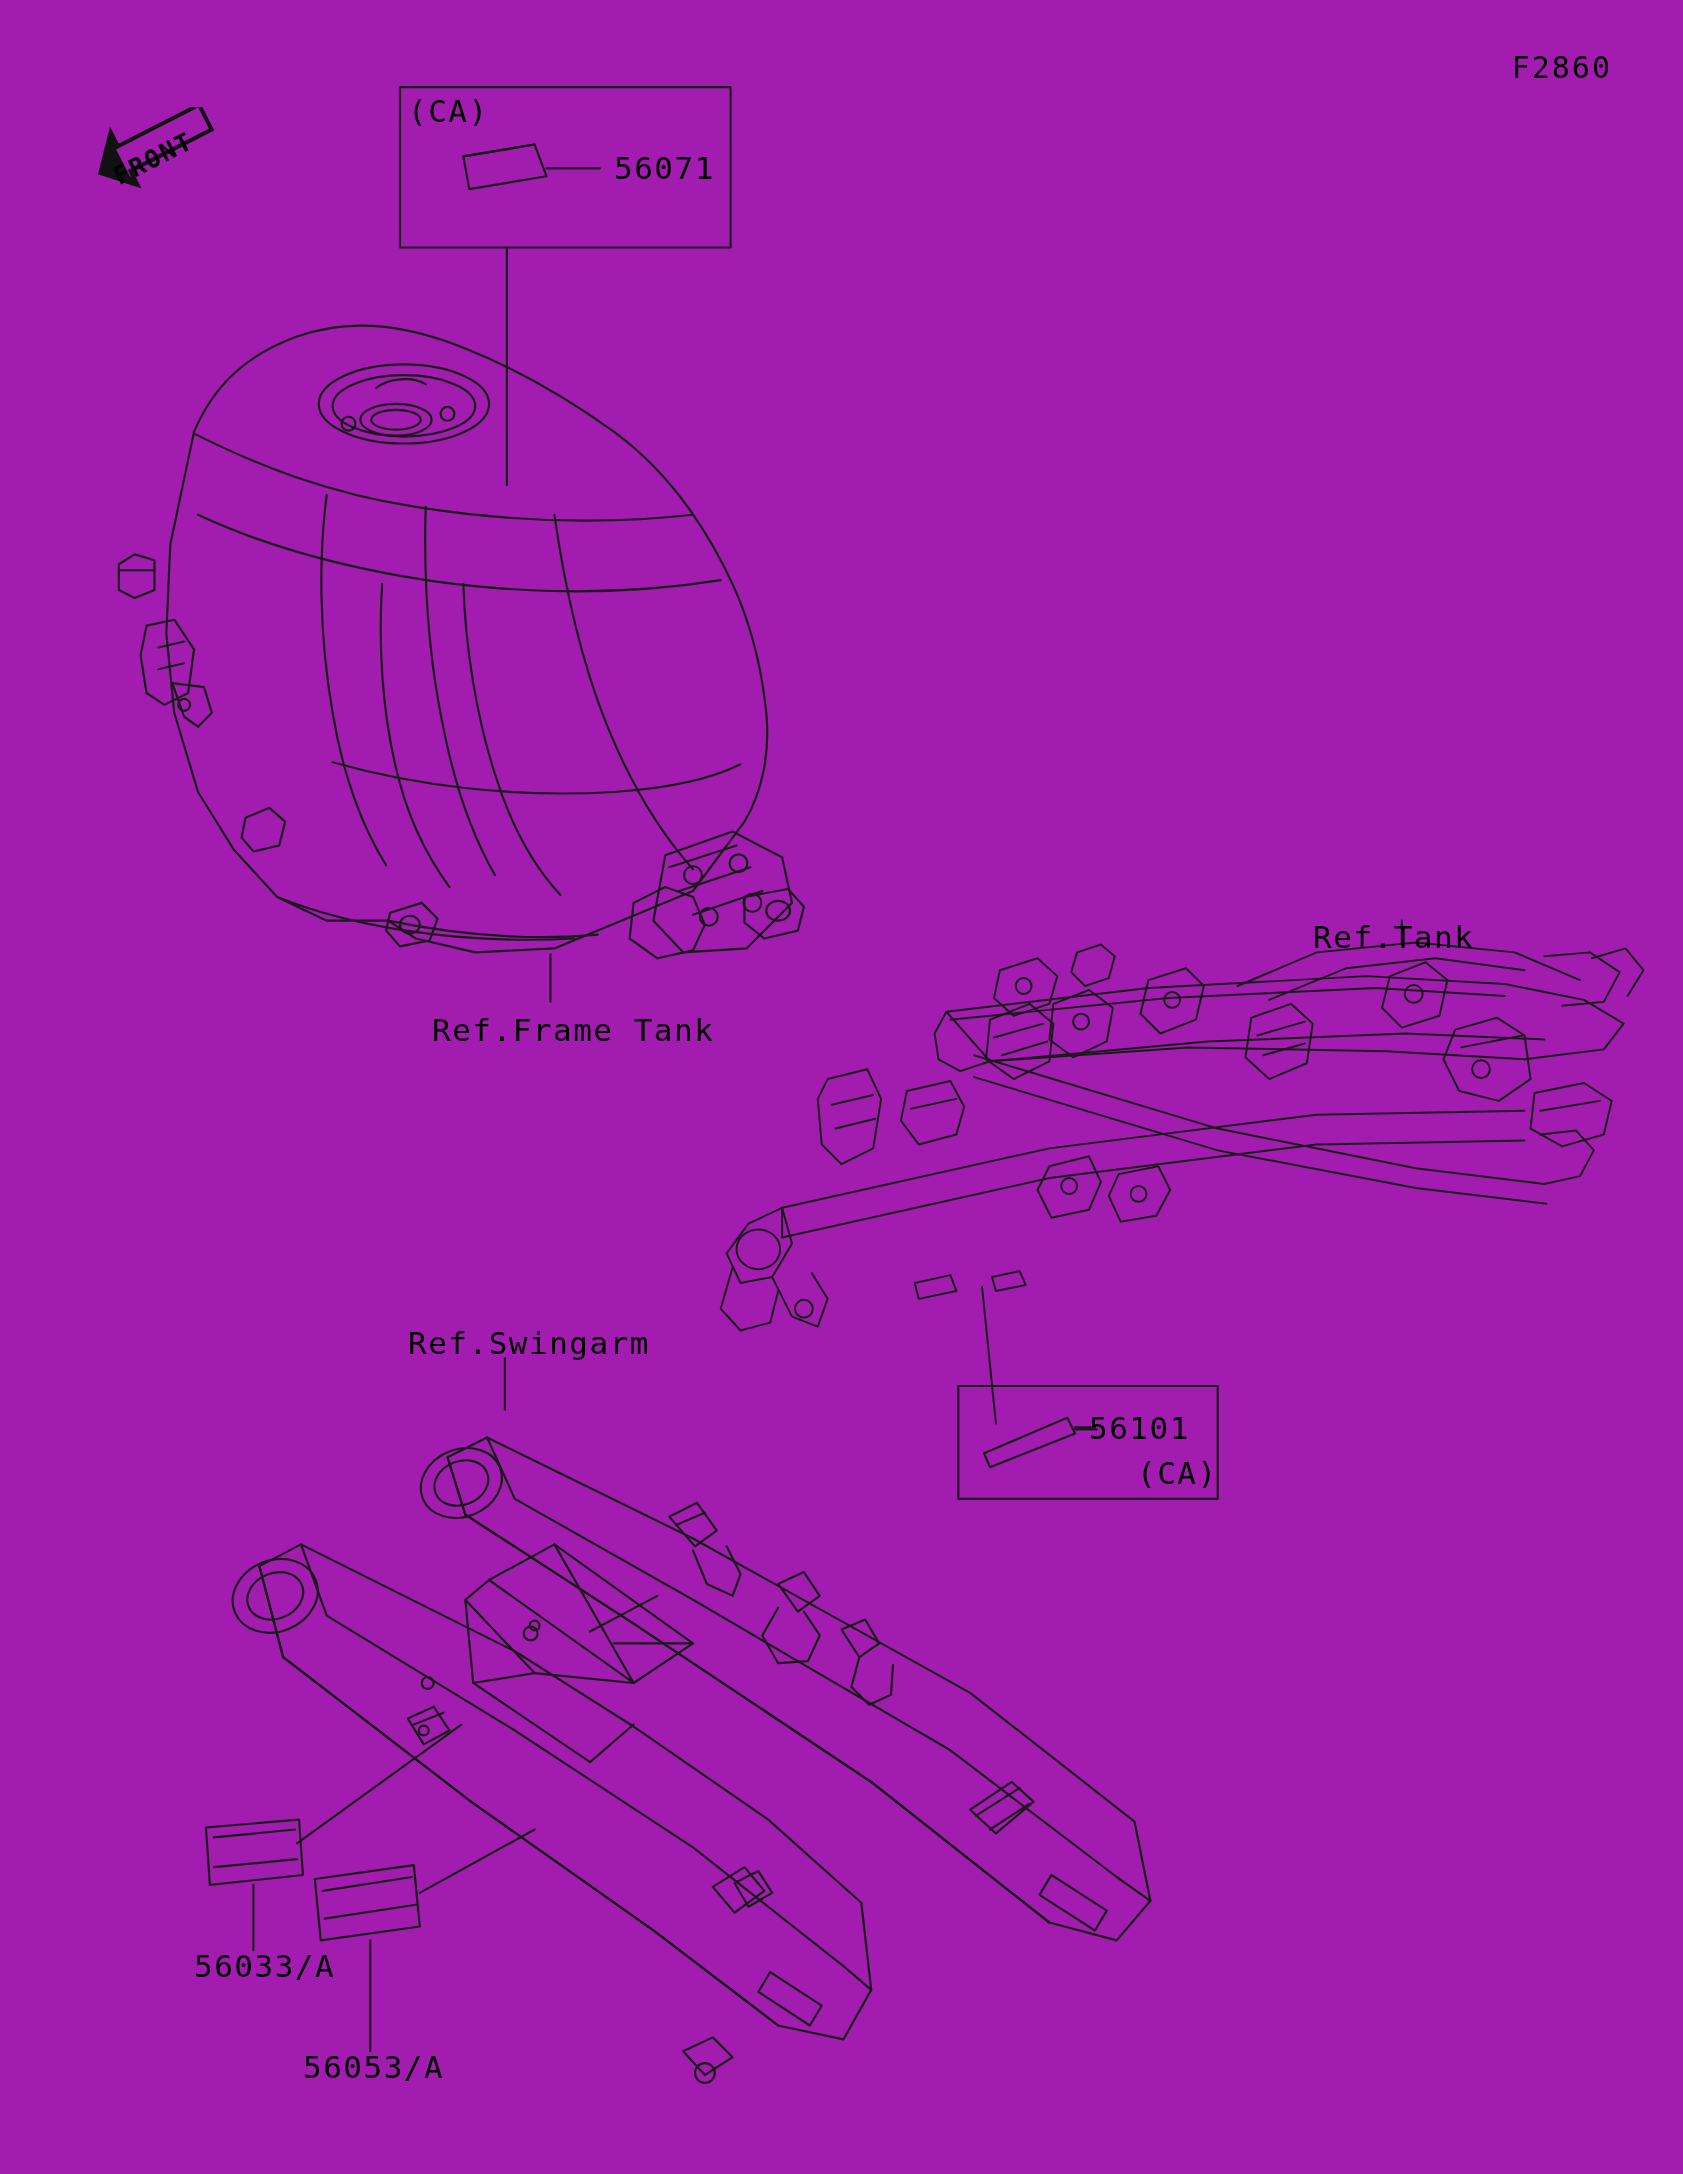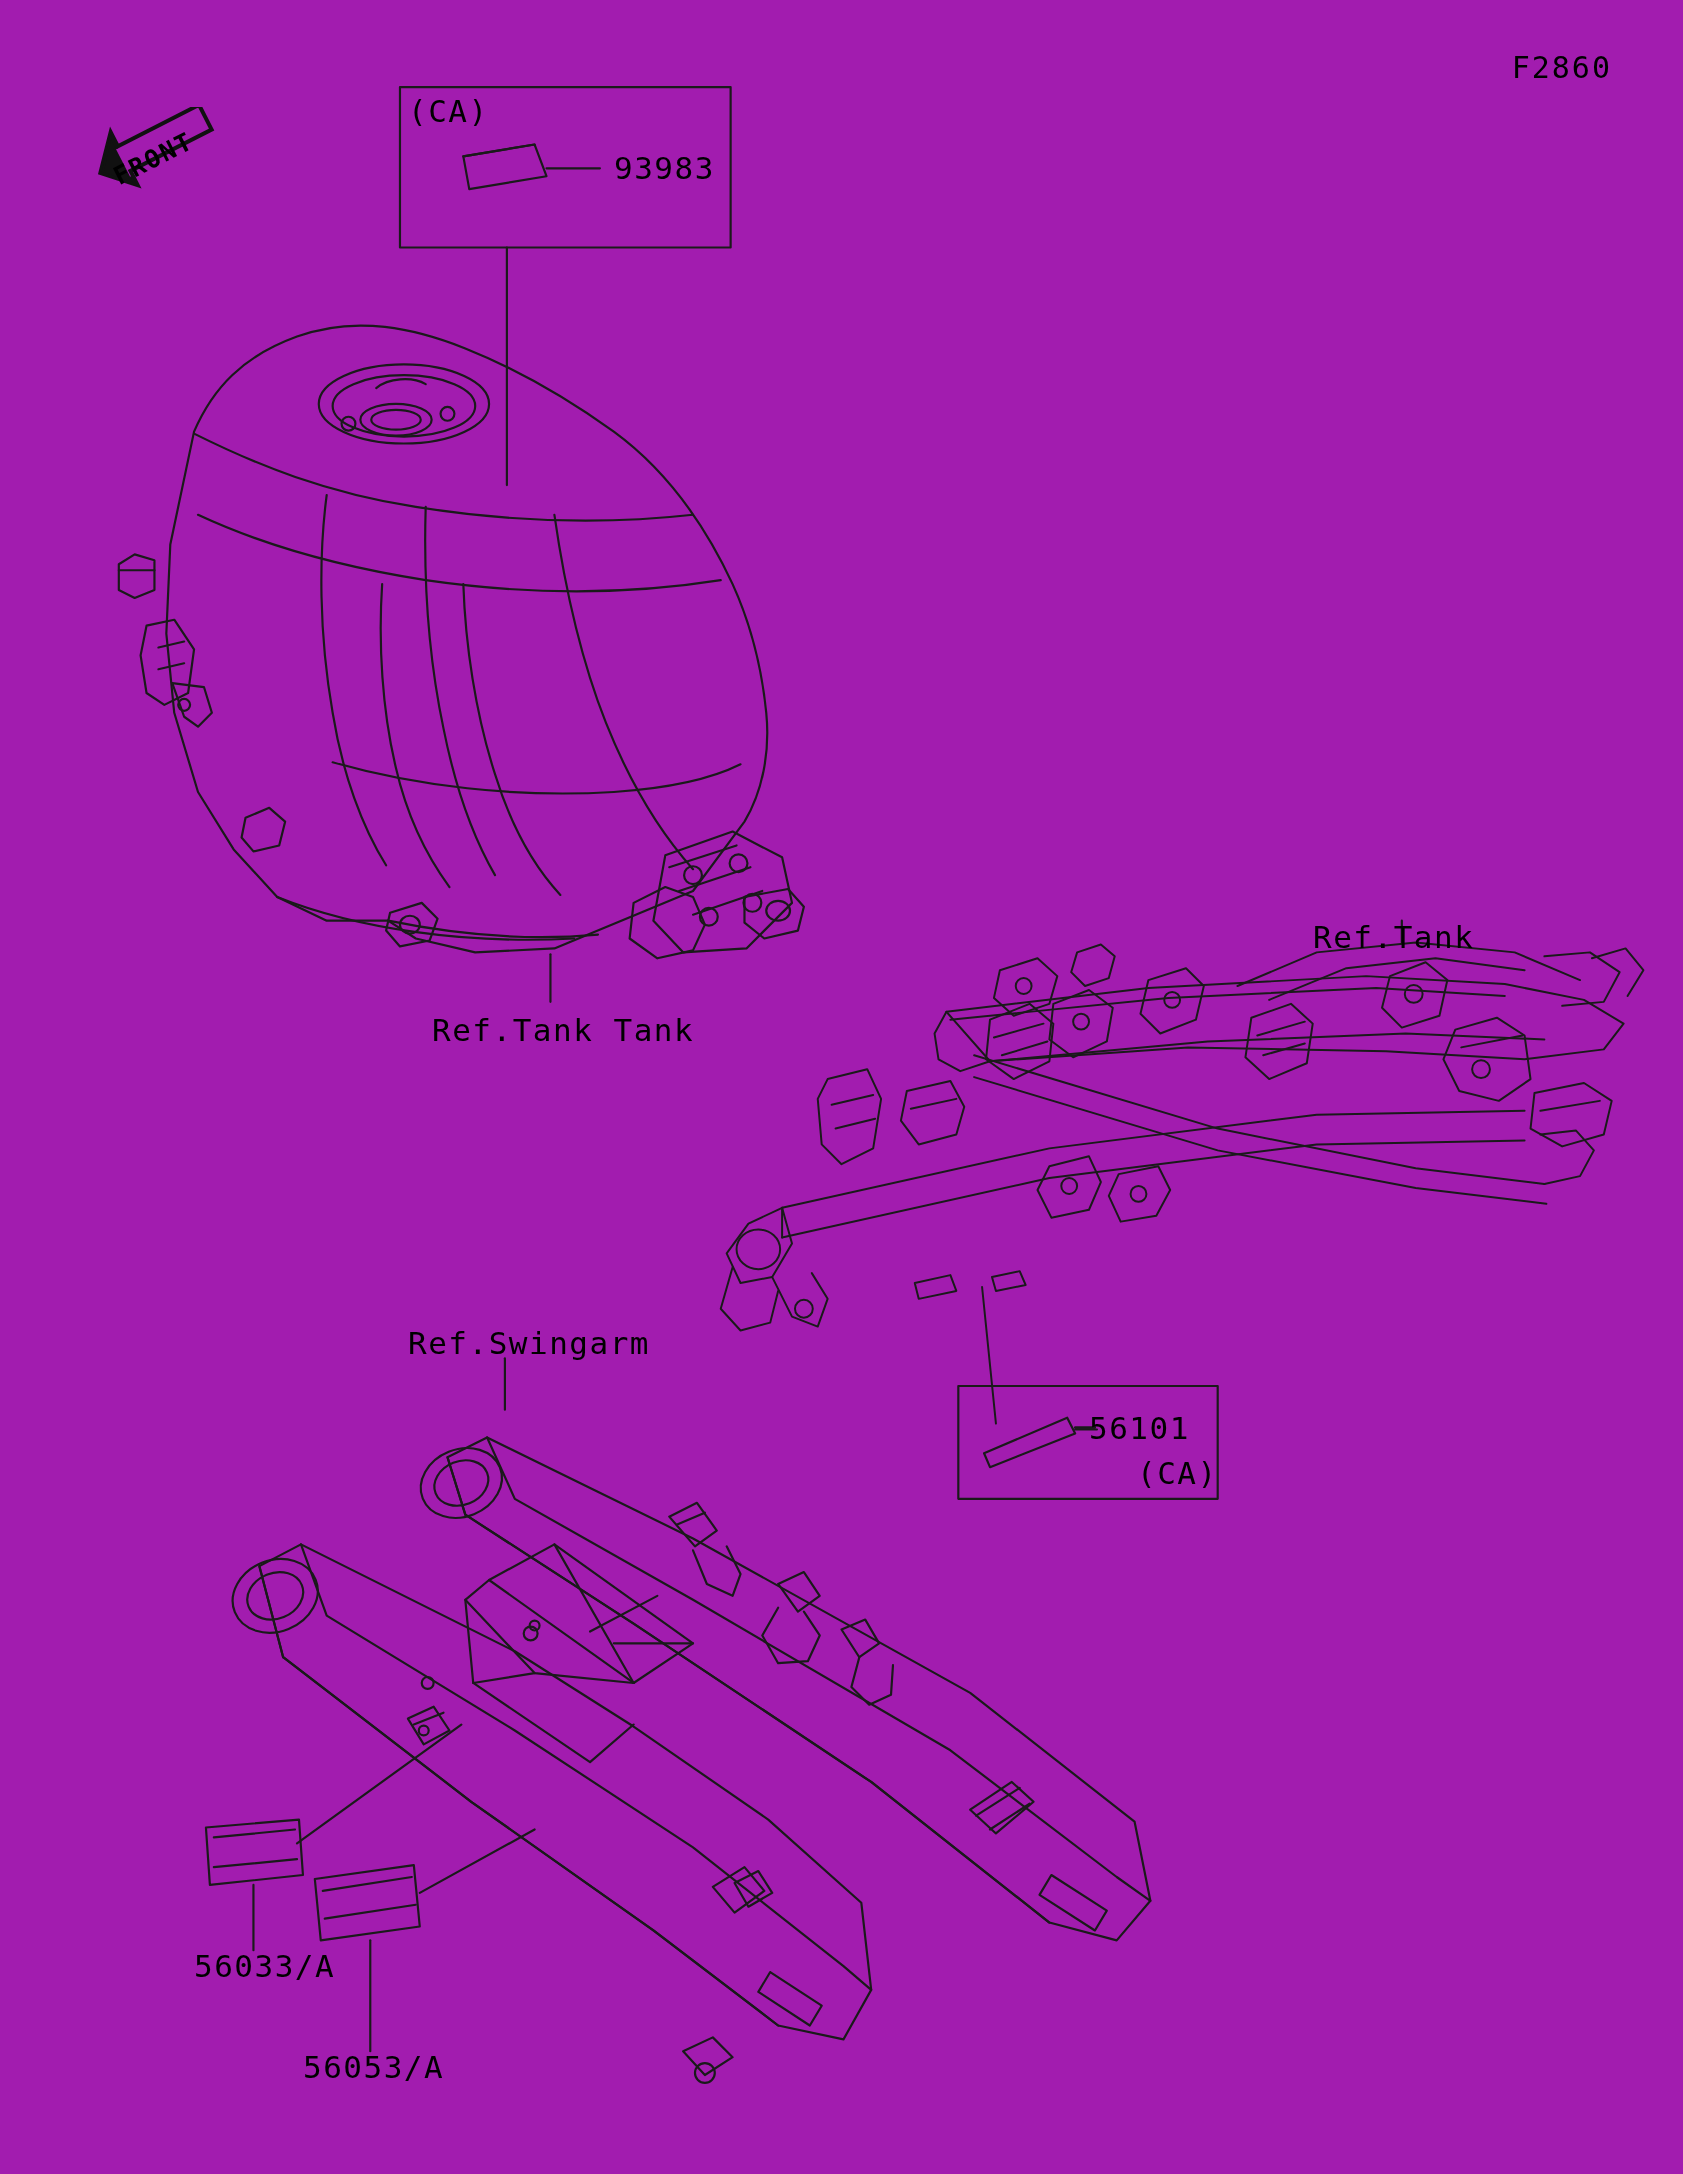--- a/index.html
+++ b/index.html
@@ -322,23 +322,23 @@
       <g>
         <path d="M1416 952 L1416 930"></path>
         <path d="M510 1424 L510 1372"></path>
       </g>
 
     </g>
   </svg>
 
   <div class="label abs" style="left:408px; top:93px;">(CA)</div>
 
-  <div class="label abs" style="left:614px; top:150px;">93983</div>
-
-  <div class="label abs" style="left:432px; top:1012px;">Ref.Tank Tank</div>
+  <div class="label abs" style="left:614px; top:150px;">56071</div>
+
+  <div class="label abs" style="left:432px; top:1012px;">Ref.Frame Tank</div>
 
   <div class="label abs" style="left:1313px; top:919px;">Ref.Tank</div>
 
   <div class="label abs" style="left:408px; top:1325px;">Ref.Swingarm</div>
 
   <div class="label abs" style="left:1089px; top:1410px;">56101</div>
 
   <div class="label abs" style="left:1137px; top:1455px;">(CA)</div>
 
   <div class="label abs" style="left:194px; top:1948px;text-align:center;">56033/A</div>

